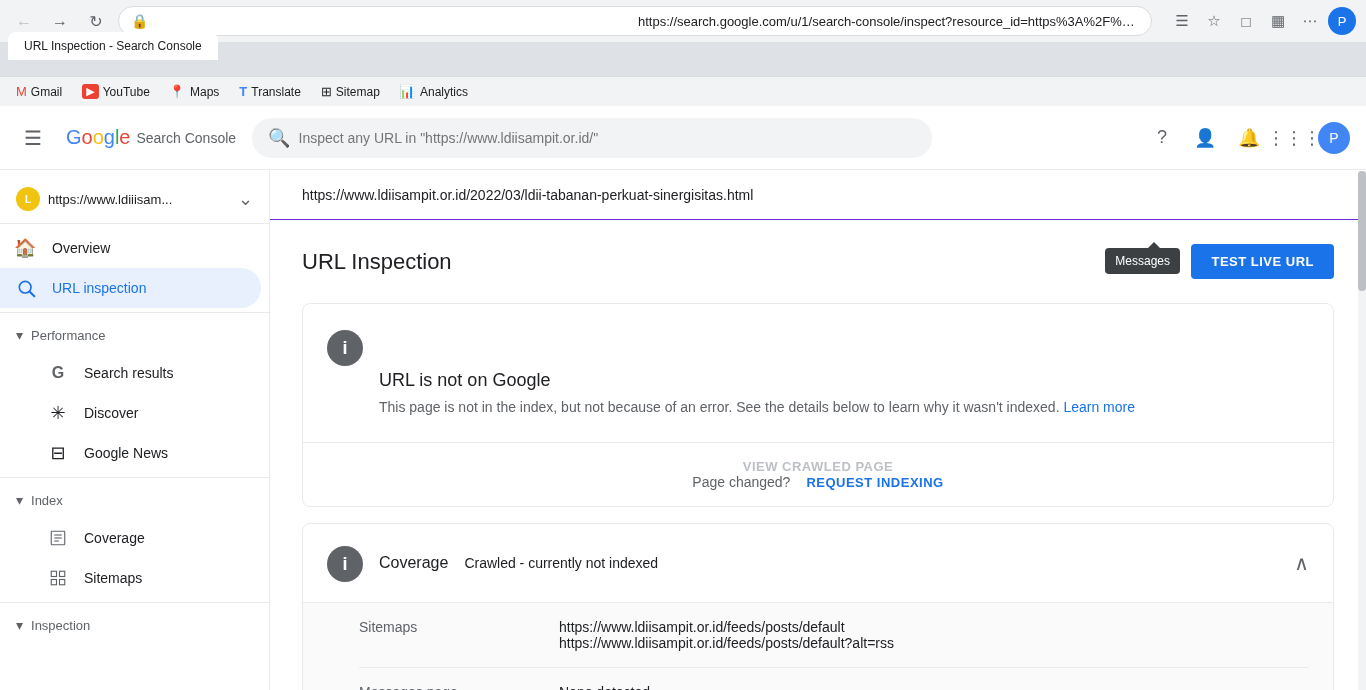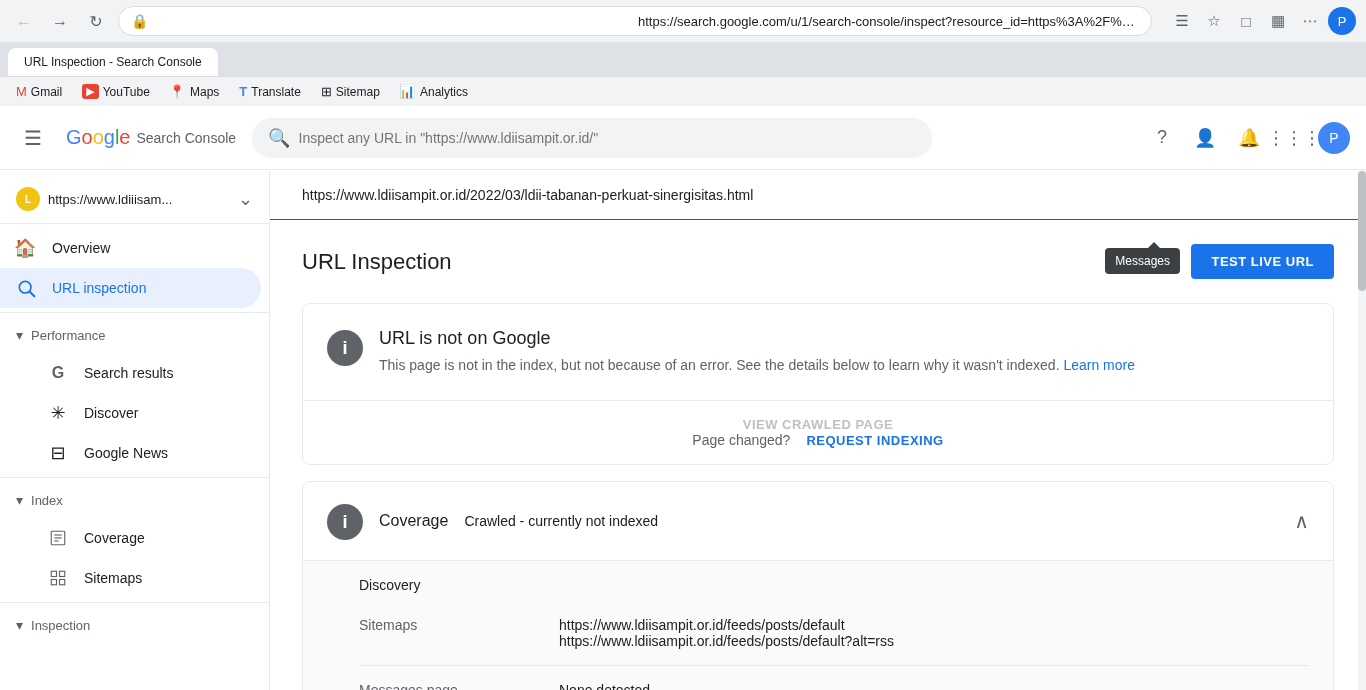--- a/index.html
+++ b/index.html
@@ -8,21 +8,21 @@
     
     .browser-chrome { background: #f1f3f4; border-bottom: 1px solid #dadce0; }
     .browser-titlebar { display: flex; align-items: center; padding: 8px 10px; gap: 8px; height: 42px; }
     .browser-nav-btn { background: none; border: none; cursor: pointer; width: 28px; height: 28px; border-radius: 50%; display: flex; align-items: center; justify-content: center; color: #5f6368; font-size: 16px; }
     .browser-nav-btn.disabled { color: #bdc1c6; cursor: default; }
     .browser-address-bar { flex: 1; display: flex; align-items: center; background: #fff; border: 1px solid #dadce0; border-radius: 20px; padding: 0 12px; height: 30px; gap: 6px; font-size: 13px; color: #202124; }
     .browser-address-bar span { flex: 1; overflow: hidden; text-overflow: ellipsis; white-space: nowrap; }
     .browser-icons { display: flex; align-items: center; gap: 4px; margin-left: 8px; }
     .browser-icon-btn { background: none; border: none; cursor: pointer; width: 28px; height: 28px; border-radius: 50%; display: flex; align-items: center; justify-content: center; color: #5f6368; font-size: 15px; }
     .browser-profile { width: 28px; height: 28px; border-radius: 50%; background: #1a73e8; color: #fff; display: flex; align-items: center; justify-content: center; font-size: 13px; font-weight: 500; cursor: pointer; }
-    .browser-tabs { display: flex; align-items: flex-end; padding: 0 8px; height: 34px; background: #dee1e6; }
+    .browser-tabs { display: flex; align-items: flex-end; padding: 16px 8px; height: 34px; background: #dee1e6; }
     .browser-tab { background: #fff; padding: 0 16px; height: 28px; display: flex; align-items: center; border-radius: 8px 8px 0 0; font-size: 12px; color: #202124; cursor: pointer; max-width: 240px; overflow: hidden; text-overflow: ellipsis; white-space: nowrap; }
     .bookmarks-bar { display: flex; align-items: center; padding: 4px 8px; gap: 4px; height: 30px; border-top: 1px solid #dadce0; background: #f1f3f4; }
     .bookmark-item { display: flex; align-items: center; gap: 4px; padding: 2px 8px; border-radius: 4px; cursor: pointer; font-size: 12px; color: #202124; }
 
     
     .sidebar { width: 270px; min-width: 270px; background: #fff; overflow-y: auto; padding: 8px 0; border-right: 1px solid #e8eaed; }
     .sidebar-property { display: flex; align-items: center; gap: 8px; padding: 8px 16px; cursor: pointer; }
     .sidebar-property-favicon { width: 24px; height: 24px; border-radius: 50%; background: #f1c40f; display: flex; align-items: center; justify-content: center; font-size: 11px; }
     .sidebar-property-name { font-size: 13px; color: #202124; flex: 1; overflow: hidden; text-overflow: ellipsis; white-space: nowrap; }
     .sidebar-property-chevron { color: #5f6368; font-size: 18px; }
@@ -43,21 +43,21 @@
     .content-area { padding: 24px 32px; }
     .page-title-row { display: flex; align-items: center; justify-content: space-between; margin-bottom: 24px; }
     .page-title { font-size: 22px; font-weight: 400; color: #202124; }
     .test-live-btn { background: #1a73e8; color: #fff; border: none; padding: 10px 20px; border-radius: 4px; font-size: 13px; font-weight: 600; cursor: pointer; letter-spacing: 0.5px; text-transform: uppercase; }
 
     
     .status-card { border: 1px solid #e8eaed; border-radius: 8px; margin-bottom: 16px; overflow: hidden; }
     .status-card-header { display: flex; align-items: flex-start; padding: 24px; gap: 16px; }
     .status-icon-info { width: 36px; height: 36px; border-radius: 50%; background: #5f6368; display: flex; align-items: center; justify-content: center; color: #fff; font-size: 18px; font-weight: 700; flex-shrink: 0; margin-top: 2px; }
     .status-content { flex: 1; }
-    .status-title { font-size: 18px; font-weight: 500; margin-bottom: 6px; color: #202124; }
+    .status-title { font-size: 18px; font-weight: 500; margin-bottom: 6px; color: #202124; margin-top: 42px; }
     .status-description { font-size: 14px; color: #5f6368; line-height: 1.5; }
     .status-description a { color: #1a73e8; text-decoration: none; }
     .status-card-footer { display: flex; align-items: center; padding: 16px 24px; border-top: 1px solid #e8eaed; justify-content: space-between; flex-direction: column; }
     .view-crawled-btn { color: #bdc1c6; font-size: 13px; font-weight: 600; text-transform: uppercase; cursor: default; letter-spacing: 0.5px; }
     .footer-right { display: flex; align-items: center; gap: 16px; }
     .page-changed-text { color: #5f6368; font-size: 14px; }
     .request-indexing-btn { color: #1a73e8; font-size: 13px; font-weight: 600; text-transform: uppercase; cursor: pointer; letter-spacing: 0.5px; background: none; border: none; }
 
     
     .coverage-card { border: 1px solid #e8eaed; border-radius: 8px; overflow: hidden; }
@@ -297,21 +297,20 @@
 
         <div class="coverage-card">
           <div class="coverage-header">
             <div class="status-icon-info" style="background:#5f6368;">i</div>
             <span class="coverage-title">Coverage</span>
             <span class="coverage-value">Crawled - currently not indexed</span>
             <span class="coverage-chevron">∧</span>
           </div>
           <div class="coverage-details">
 
-            <div style="padding: 16px 0 8px 0; font-size: 14px; font-weight: 500; color: #202124;">Discovery</div>
 
             <div class="coverage-row">
               <div class="coverage-label">Sitemaps</div>
               <div class="coverage-row-value">
                 <div>https://www.ldiisampit.or.id/feeds/posts/default</div>
                 <div>https://www.ldiisampit.or.id/feeds/posts/default?alt=rss</div>
               </div>
             </div>
 
             <div class="coverage-row">

